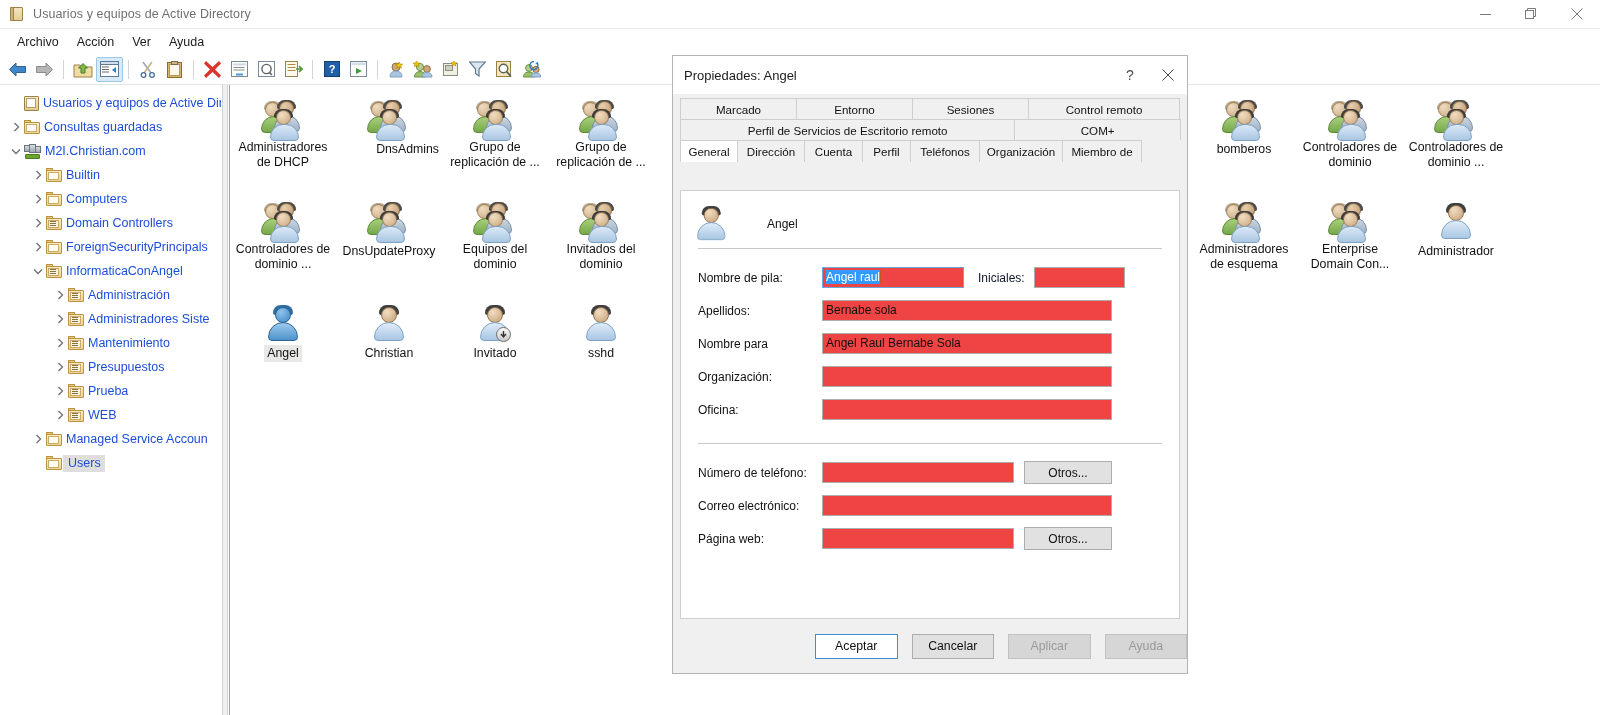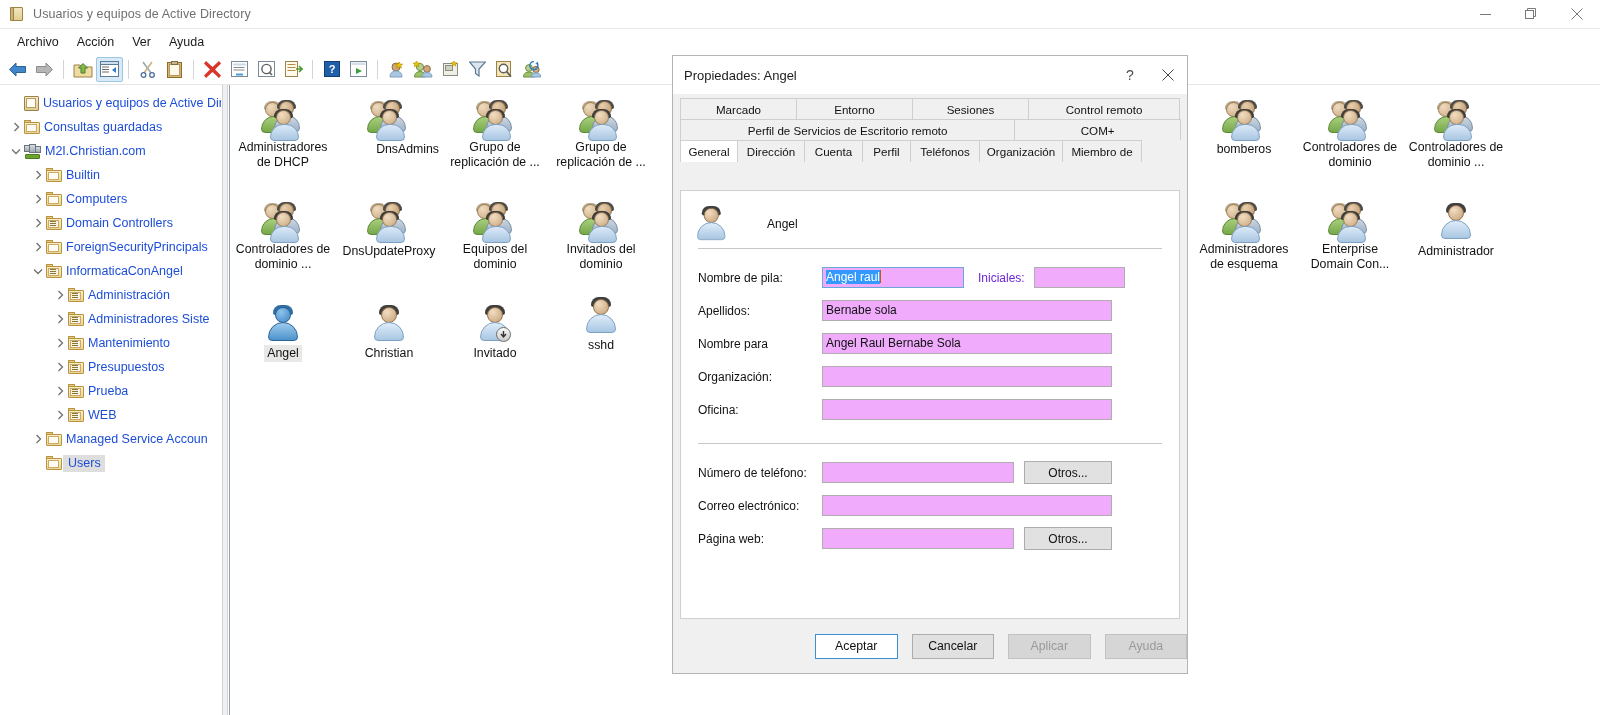--- a/index.html
+++ b/index.html
@@ -257,32 +257,32 @@
     display: flex; align-items: center; padding: 13px 0 0 16px; height: 52px;
   }
   .dlg-head .name { font-size: 12px; color: #111; margin-left: 40px; }
   .rule { height: 1px; background: #c8c8c8; margin: 5px 17px 0 17px; }
 
   .frow {
     display: flex; align-items: center; padding: 0 17px; height: 33px;
   }
   .frow .flabel { font-size: 12px; color: #111; width: 124px; flex: none; }
   .fin {
-    height: 21px; border: 1px solid #aeaeae; background: #f0abfc;
+    height: 21px; border: 1px solid #aeaeae; background: #ef4444;
     font-size: 12px; color: #111; padding: 0 3px; line-height: 19px;
     font-family: "Liberation Sans", sans-serif; overflow: hidden; white-space: nowrap;
   }
   .fin.focus { border: 1px solid #6aa8d8; }
   .fin .sel { background: #3399ff; color: #ffffff; }
   .fin .caret { display:inline-block; width:1px; height:13px; background:#c05a17; vertical-align:-2px; }
   .fbtn {
     height: 23px; min-width: 88px; border: 1px solid #adadad; background: #e1e1e1;
     font-size: 12px; color: #111; display: flex; align-items: center; justify-content: center;
   }
-  .spacer-lbl { font-size: 12px; color:#6d28d9; margin: 0 9px 0 0; }
+  .spacer-lbl { font-size: 12px; color:#0f172a; margin: 0 9px 0 0; }
 
   
   .dlg-foot {
     position: absolute; left: 0; right: 0; bottom: 0; height: 54px;
     display: flex; align-items: center; justify-content: flex-start;
     padding-left: 142px; gap: 14px;
   }
   .btn {
     width: 86px; height: 25px; border: 1px solid #adadad; background: #e1e1e1;
     font-size: 12.3px; color: #111; display: flex; align-items: center; justify-content: center;
@@ -973,21 +973,21 @@
             <div class="badge">
               <svg width="9" height="9" viewBox="0 0 9 9">
                   <path d="M4.5 1 L4.5 6 M2 4 L4.5 7 L7 4" stroke="#333" stroke-width="1.4" fill="none"></path>
                 </svg>
             </div>
           </div>
         </div>
         <div class="lbl">Invitado</div>
       </div>
 
-      <div class="li" style="left:318px; top:204px;">
+      <div class="li" style="left:318px; top:212px;">
         <div class="icwrap">
           <div class="uicon">
               <div class="hair"></div>
               <div class="head"></div>
               <div class="body"></div>
             </div>
         </div>
         <div class="lbl">sshd</div>
       </div>
 

